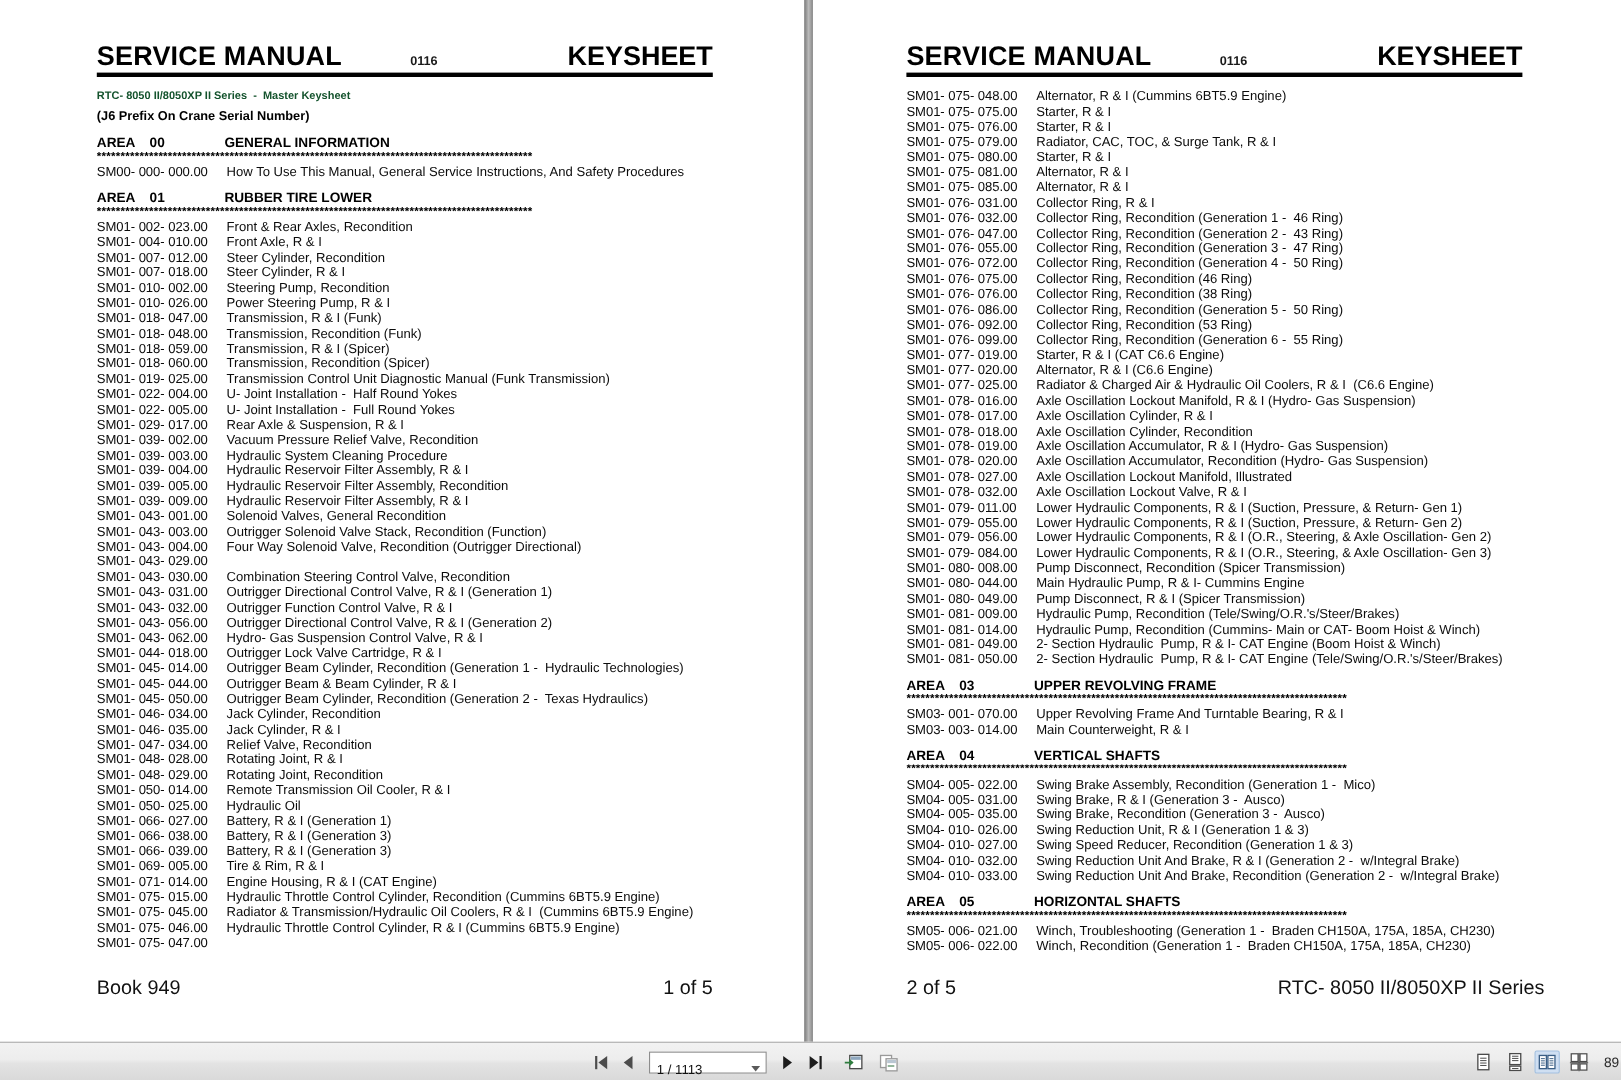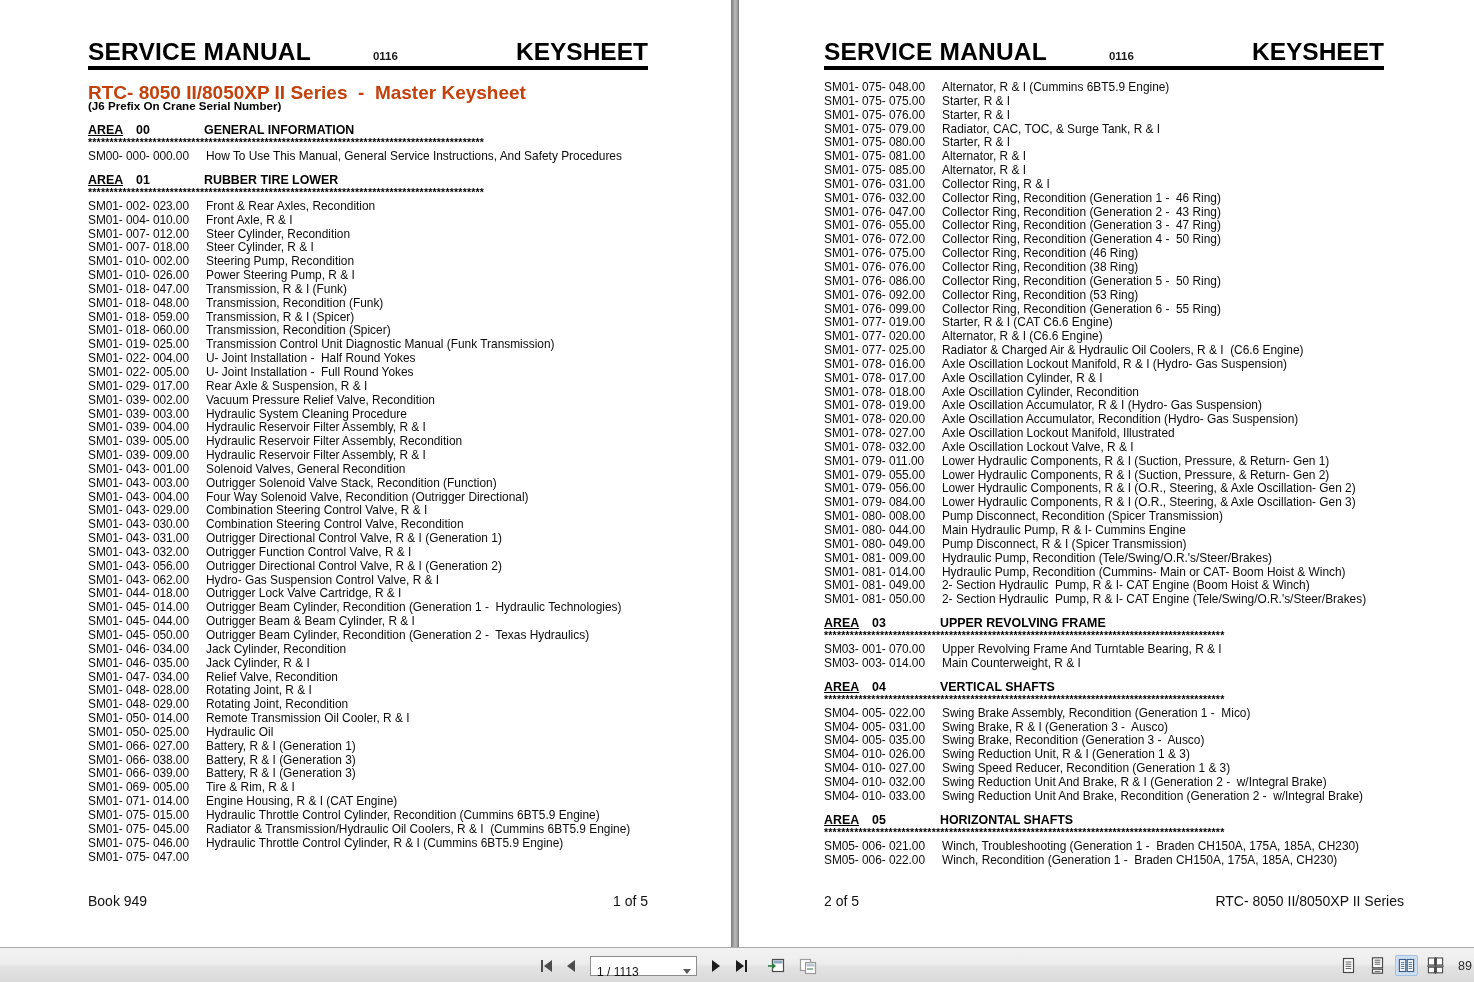--- a/index.html
+++ b/index.html
@@ -76,23 +76,23 @@
   }
   .hdr-rule {
     position: absolute;
     height: 4px;
     background: #000;
   }
 
   
   .model-line {
     position: absolute;
-    font-size: 19px;
-    font-weight: bold;
-    color: #c2410c;
+    font-size: 10px;
+    font-weight: bold;
+    color: #14532d;
     white-space: pre;
   }
   .serial-line {
     position: absolute;
     font-size: 11.6px;
     font-weight: bold;
     color: #000;
     white-space: pre;
   }
 
@@ -102,21 +102,21 @@
   }
 
   .area-head {
     display: flex;
     font-size: 12.4px;
     font-weight: bold;
     color: #000;
     line-height: 15px;
     white-space: pre;
   }
-  .area-head .a-word { width: 48px; text-decoration: underline; }
+  .area-head .a-word { width: 48px; }
   .area-head .a-num  { width: 68px; }
   .area-head .a-name { }
 
   .stars {
     font-family: "Liberation Sans", sans-serif;
     font-size: 10.5px;
     font-weight: bold;
     color: #000;
     line-height: 9px;
     letter-spacing: 0.22px;
@@ -142,21 +142,21 @@
   .entry .desc { flex: 1 1 auto; }
 
   .spacer-sm { height: 9px; }
 
   
   .doc-footer {
     position: absolute;
     bottom: 0;
     left: 0; right: 0;
     display: flex;
-    font-size: 14px;
+    font-size: 18px;
     color: #111;
     white-space: pre;
   }
   .foot-right { margin-left: auto; }
 
   
   .toolbar {
     position: absolute;
     left: 0;
     top: 947px;
@@ -315,21 +315,21 @@
               <div class="entry"><span class="code">SM01- 022- 005.00</span><span class="desc">U- Joint Installation -  Full Round Yokes</span></div>
               <div class="entry"><span class="code">SM01- 029- 017.00</span><span class="desc">Rear Axle &amp; Suspension, R &amp; I</span></div>
               <div class="entry"><span class="code">SM01- 039- 002.00</span><span class="desc">Vacuum Pressure Relief Valve, Recondition</span></div>
               <div class="entry"><span class="code">SM01- 039- 003.00</span><span class="desc">Hydraulic System Cleaning Procedure</span></div>
               <div class="entry"><span class="code">SM01- 039- 004.00</span><span class="desc">Hydraulic Reservoir Filter Assembly, R &amp; I</span></div>
               <div class="entry"><span class="code">SM01- 039- 005.00</span><span class="desc">Hydraulic Reservoir Filter Assembly, Recondition</span></div>
               <div class="entry"><span class="code">SM01- 039- 009.00</span><span class="desc">Hydraulic Reservoir Filter Assembly, R &amp; I</span></div>
               <div class="entry"><span class="code">SM01- 043- 001.00</span><span class="desc">Solenoid Valves, General Recondition</span></div>
               <div class="entry"><span class="code">SM01- 043- 003.00</span><span class="desc">Outrigger Solenoid Valve Stack, Recondition (Function)</span></div>
               <div class="entry"><span class="code">SM01- 043- 004.00</span><span class="desc">Four Way Solenoid Valve, Recondition (Outrigger Directional)</span></div>
-              <div class="entry"><span class="code">SM01- 043- 029.00</span><span class="desc">Combination Steering Control Valve, R &amp; I</span></div>
+              <div class="entry"><span class="code">SM01- 043- 029.00</span></div>
               <div class="entry"><span class="code">SM01- 043- 030.00</span><span class="desc">Combination Steering Control Valve, Recondition</span></div>
               <div class="entry"><span class="code">SM01- 043- 031.00</span><span class="desc">Outrigger Directional Control Valve, R &amp; I (Generation 1)</span></div>
               <div class="entry"><span class="code">SM01- 043- 032.00</span><span class="desc">Outrigger Function Control Valve, R &amp; I</span></div>
               <div class="entry"><span class="code">SM01- 043- 056.00</span><span class="desc">Outrigger Directional Control Valve, R &amp; I (Generation 2)</span></div>
               <div class="entry"><span class="code">SM01- 043- 062.00</span><span class="desc">Hydro- Gas Suspension Control Valve, R &amp; I</span></div>
               <div class="entry"><span class="code">SM01- 044- 018.00</span><span class="desc">Outrigger Lock Valve Cartridge, R &amp; I</span></div>
               <div class="entry"><span class="code">SM01- 045- 014.00</span><span class="desc">Outrigger Beam Cylinder, Recondition (Generation 1 -  Hydraulic Technologies)</span></div>
               <div class="entry"><span class="code">SM01- 045- 044.00</span><span class="desc">Outrigger Beam &amp; Beam Cylinder, R &amp; I</span></div>
               <div class="entry"><span class="code">SM01- 045- 050.00</span><span class="desc">Outrigger Beam Cylinder, Recondition (Generation 2 -  Texas Hydraulics)</span></div>
               <div class="entry"><span class="code">SM01- 046- 034.00</span><span class="desc">Jack Cylinder, Recondition</span></div>

